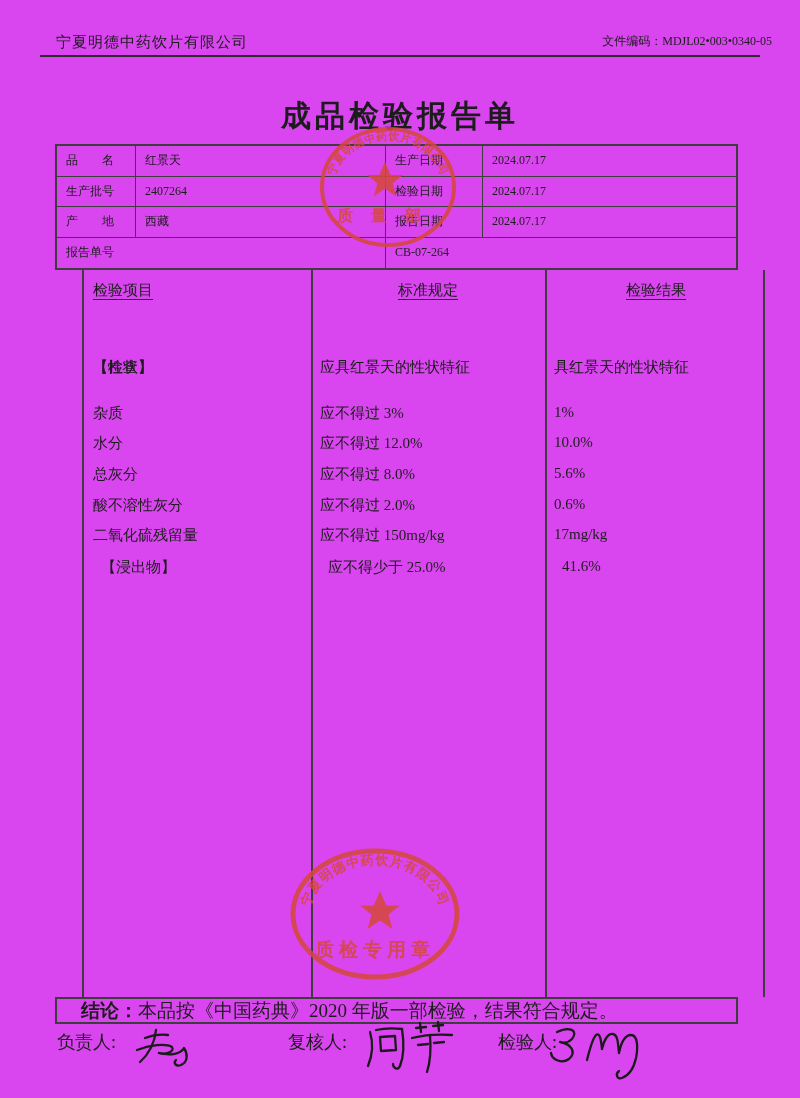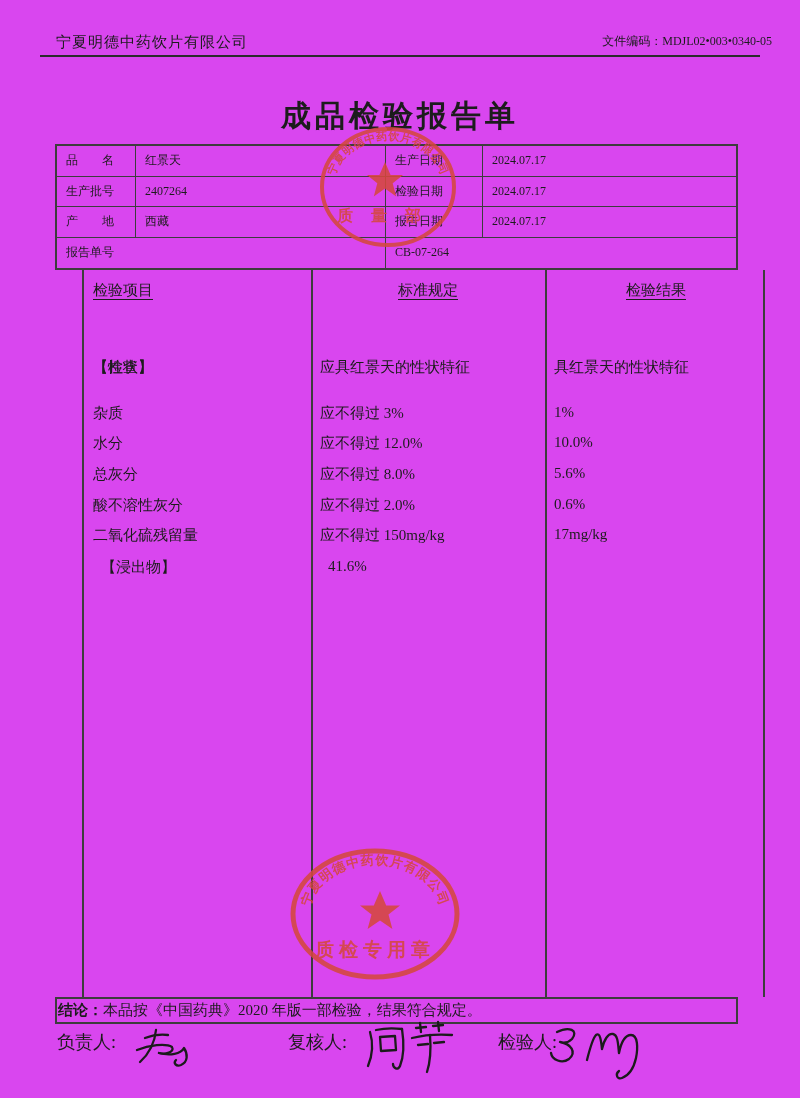--- a/index.html
+++ b/index.html
@@ -33,21 +33,21 @@
   .insp .v1{left:227px;} .insp .v2{left:461px;}
   .insp-row{position:absolute;left:0;width:683px;display:grid;grid-template-columns:227px 234px 1fr;}
   .insp-row .c{padding-left:9px;white-space:nowrap;}
   .insp-head .c{padding-left:0;}
   .insp-head .h1{padding-left:9px;text-align:left;}
   .insp-head .h2,.insp-head .h3{text-align:center;}
   .u{text-decoration:underline;text-underline-offset:4px;}
 
   
   .concl{left:55px;top:997px;width:683px;height:27px;border:2px solid #3d3d3d;box-sizing:border-box;
-         display:flex;align-items:center;padding-left:1px;font-size:15px;white-space:nowrap;text-align:center;}
+         display:flex;align-items:center;padding-left:24px;font-size:19px;white-space:nowrap;text-align:center;}
   .concl b{font-weight:bold;}
 
   
   .signers{left:55px;top:1028px;width:683px;height:60px;font-size:18px;}
   .sig-label{position:absolute;top:2px;white-space:nowrap;}
   .lab1{left:2px;} .lab2{left:233px;} .lab3{left:443px;}
   .sigsvg{position:absolute;}
   .sig1{left:70px;top:-4px;} .sig2{left:305px;top:-10px;} .sig3{left:482px;top:-8px;}
   .sig-stroke{fill:none;stroke:#1b1b1b;stroke-width:2.3;stroke-linecap:round;stroke-linejoin:round;}
 
@@ -126,20 +126,21 @@
       <div class="c">应不得过 2.0%</div>
       <div class="c">0.6%</div>
     </div>
     <div class="insp-row" style="top:256px;">
       <div class="c">二氧化硫残留量</div>
       <div class="c">应不得过 150mg/kg</div>
       <div class="c">17mg/kg</div>
     </div>
     <div class="insp-row" style="top:288px;padding-left:8px;">
       <div class="c">【浸出物】</div>
+      <div class="c">应不得少于 25.0%</div>
       <div class="c">41.6%</div>
     </div>
   </div>
 
   <div class="abs concl">
     <b>结论：</b>
     <span>本品按《中国药典》2020 年版一部检验，结果符合规定。</span>
   </div>
 
   <div class="abs signers">

